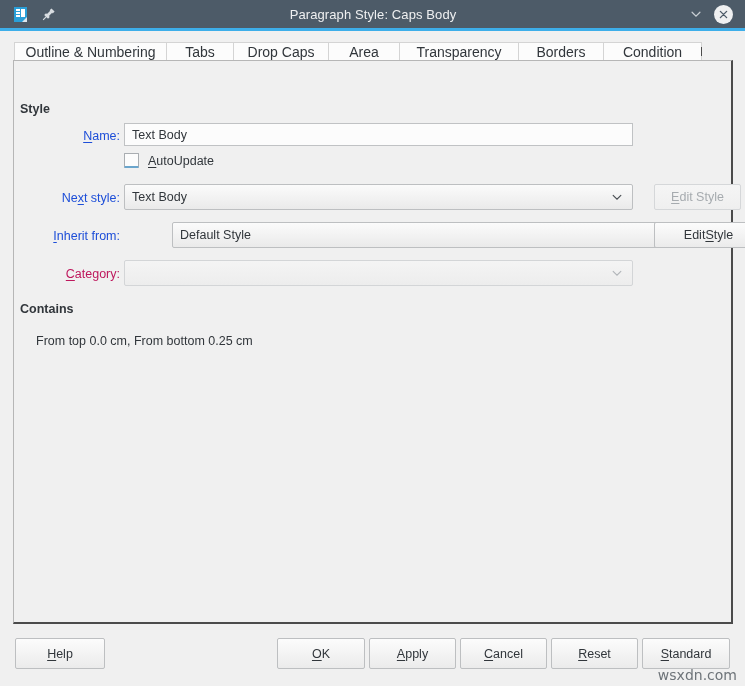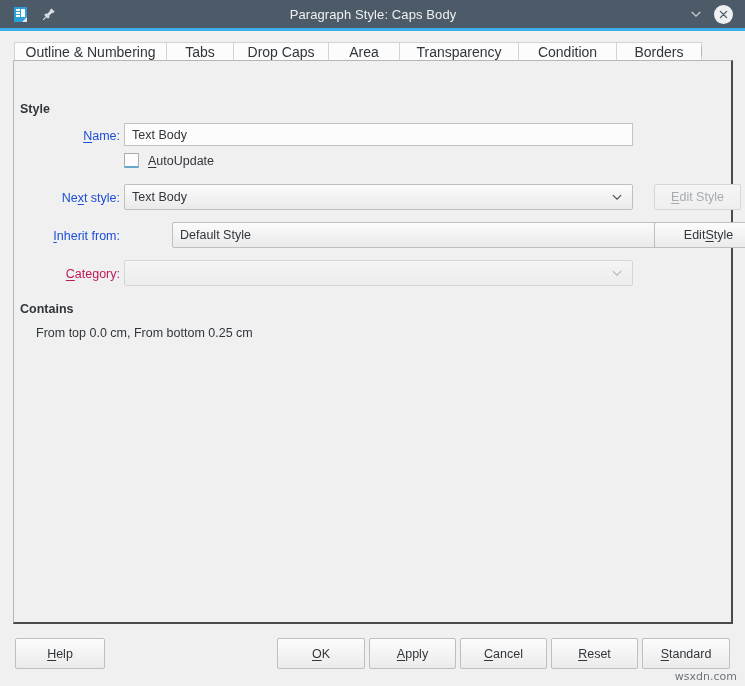--- a/index.html
+++ b/index.html
@@ -246,20 +246,21 @@
   .btn.disabled {
     color: #a6abaf;
     background: linear-gradient(to bottom, #f5f5f5 0%, #efefef 100%);
     border-color: #d5d7d9;
   }
 
   .contains-text {
     position: absolute;
     font-size: 12.5px;
     color: #31363b;
+    margin-top: 8px;
   }
 
   
   .buttonbar {
     position: absolute;
     left: 0; top: 628px;
     width: 745px; height: 58px;
     background: #f0f0f0;
   }
   .bbtn {
@@ -272,21 +273,21 @@
     box-sizing: border-box;
     display: flex;
     align-items: center;
     justify-content: center;
     font-size: 12.5px;
     color: #31363b;
   }
   .watermark {
     position: absolute;
     right: 8px; bottom: 3px;
-    font-size: 11px;
+    font-size: 14px;
     color: #6e7479;
     font-family: "DejaVu Sans", sans-serif;
   }
 </style>
 </head>
 <body>
 
 <div class="titlebar">
   <div class="tb-appicon">
     <div class="doc"></div>
@@ -319,22 +320,22 @@
 <div class="titlebar-accent"></div>
 
 <div class="tabstrip">
 
   <div class="tabrow row1">
     <div class="tab" style="width:153px">Outline &amp; Numbering</div>
     <div class="tab" style="width:68px">Tabs</div>
     <div class="tab" style="width:96px">Drop Caps</div>
     <div class="tab" style="width:72px">Area</div>
     <div class="tab" style="width:120px">Transparency</div>
+    <div class="tab" style="width:86px">Borders</div>
     <div class="tab last" style="width:99px">Condition</div>
-    <div class="tab" style="width:86px">Borders</div>
   </div>
 
   <div class="tabrow row2">
     <div class="tab" style="width:127px">Indents &amp; Spacing</div>
     <div class="tab" style="width:87px">Alignment</div>
     <div class="tab" style="width:80px">Text Flow</div>
     <div class="tab" style="width:53px">Font</div>
     <div class="tab" style="width:96px">Font Effects</div>
     <div class="tab" style="width:76px">Position</div>
     <div class="tab last" style="width:97px">Highlighting</div>

